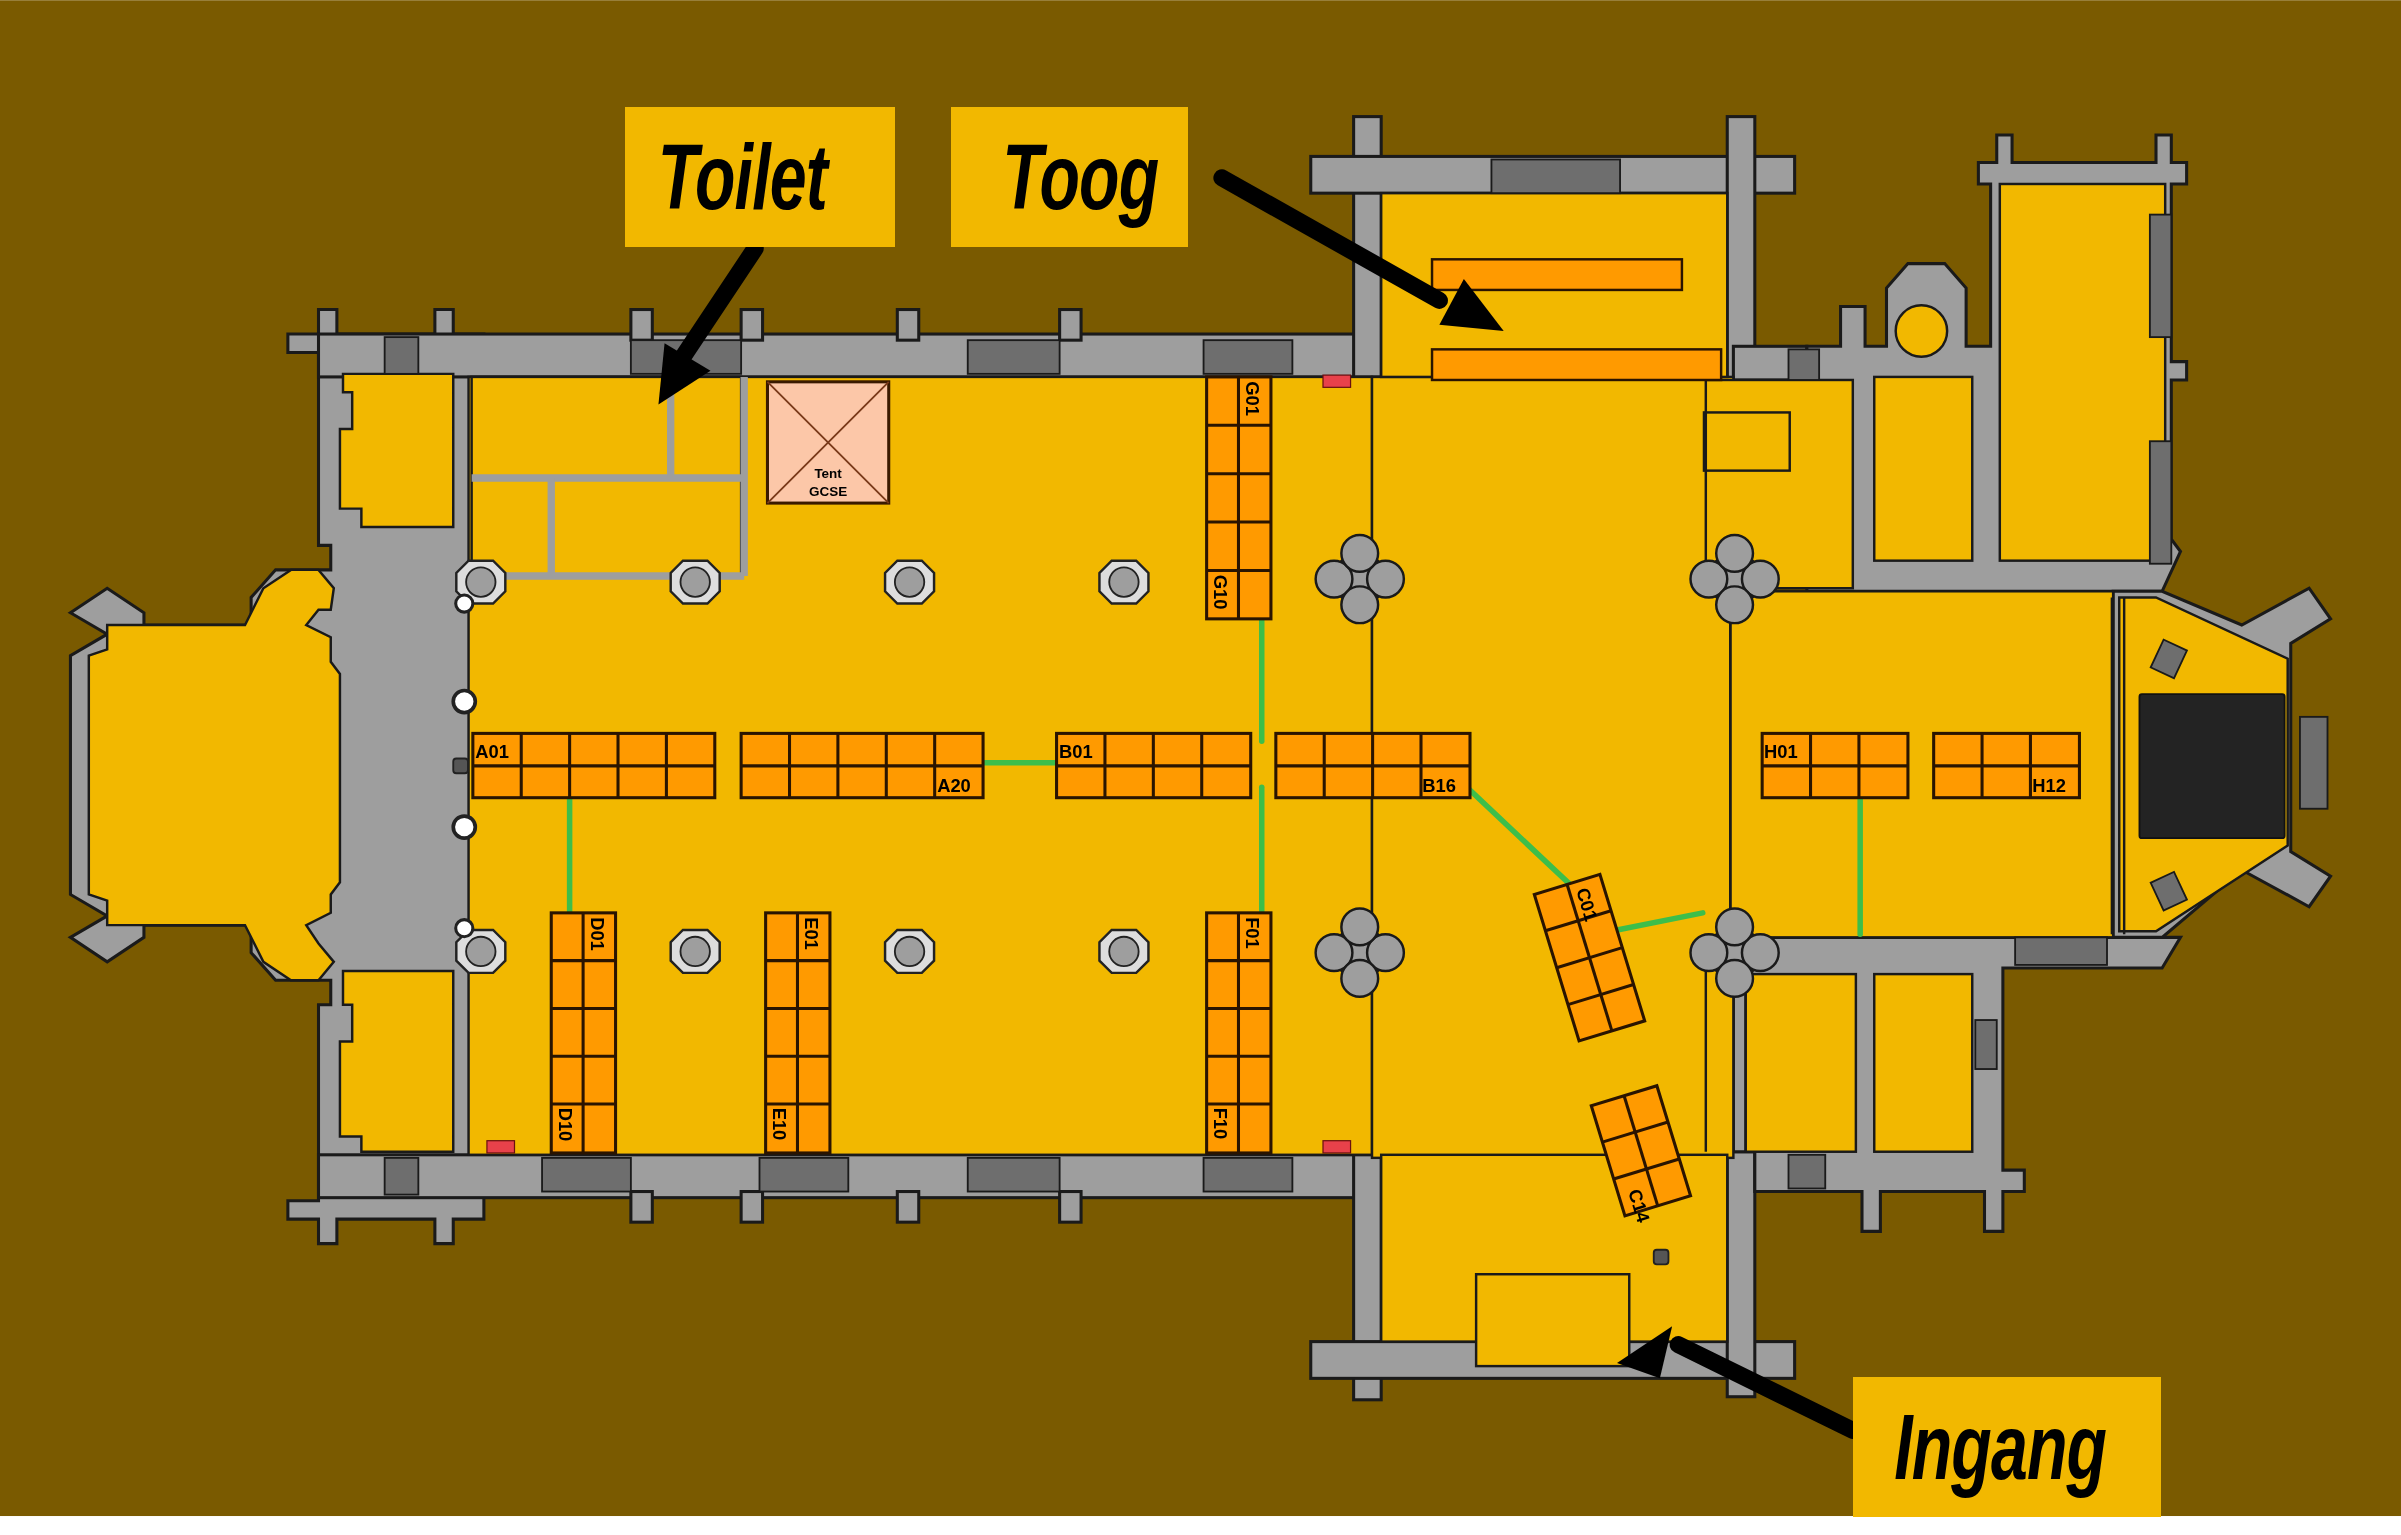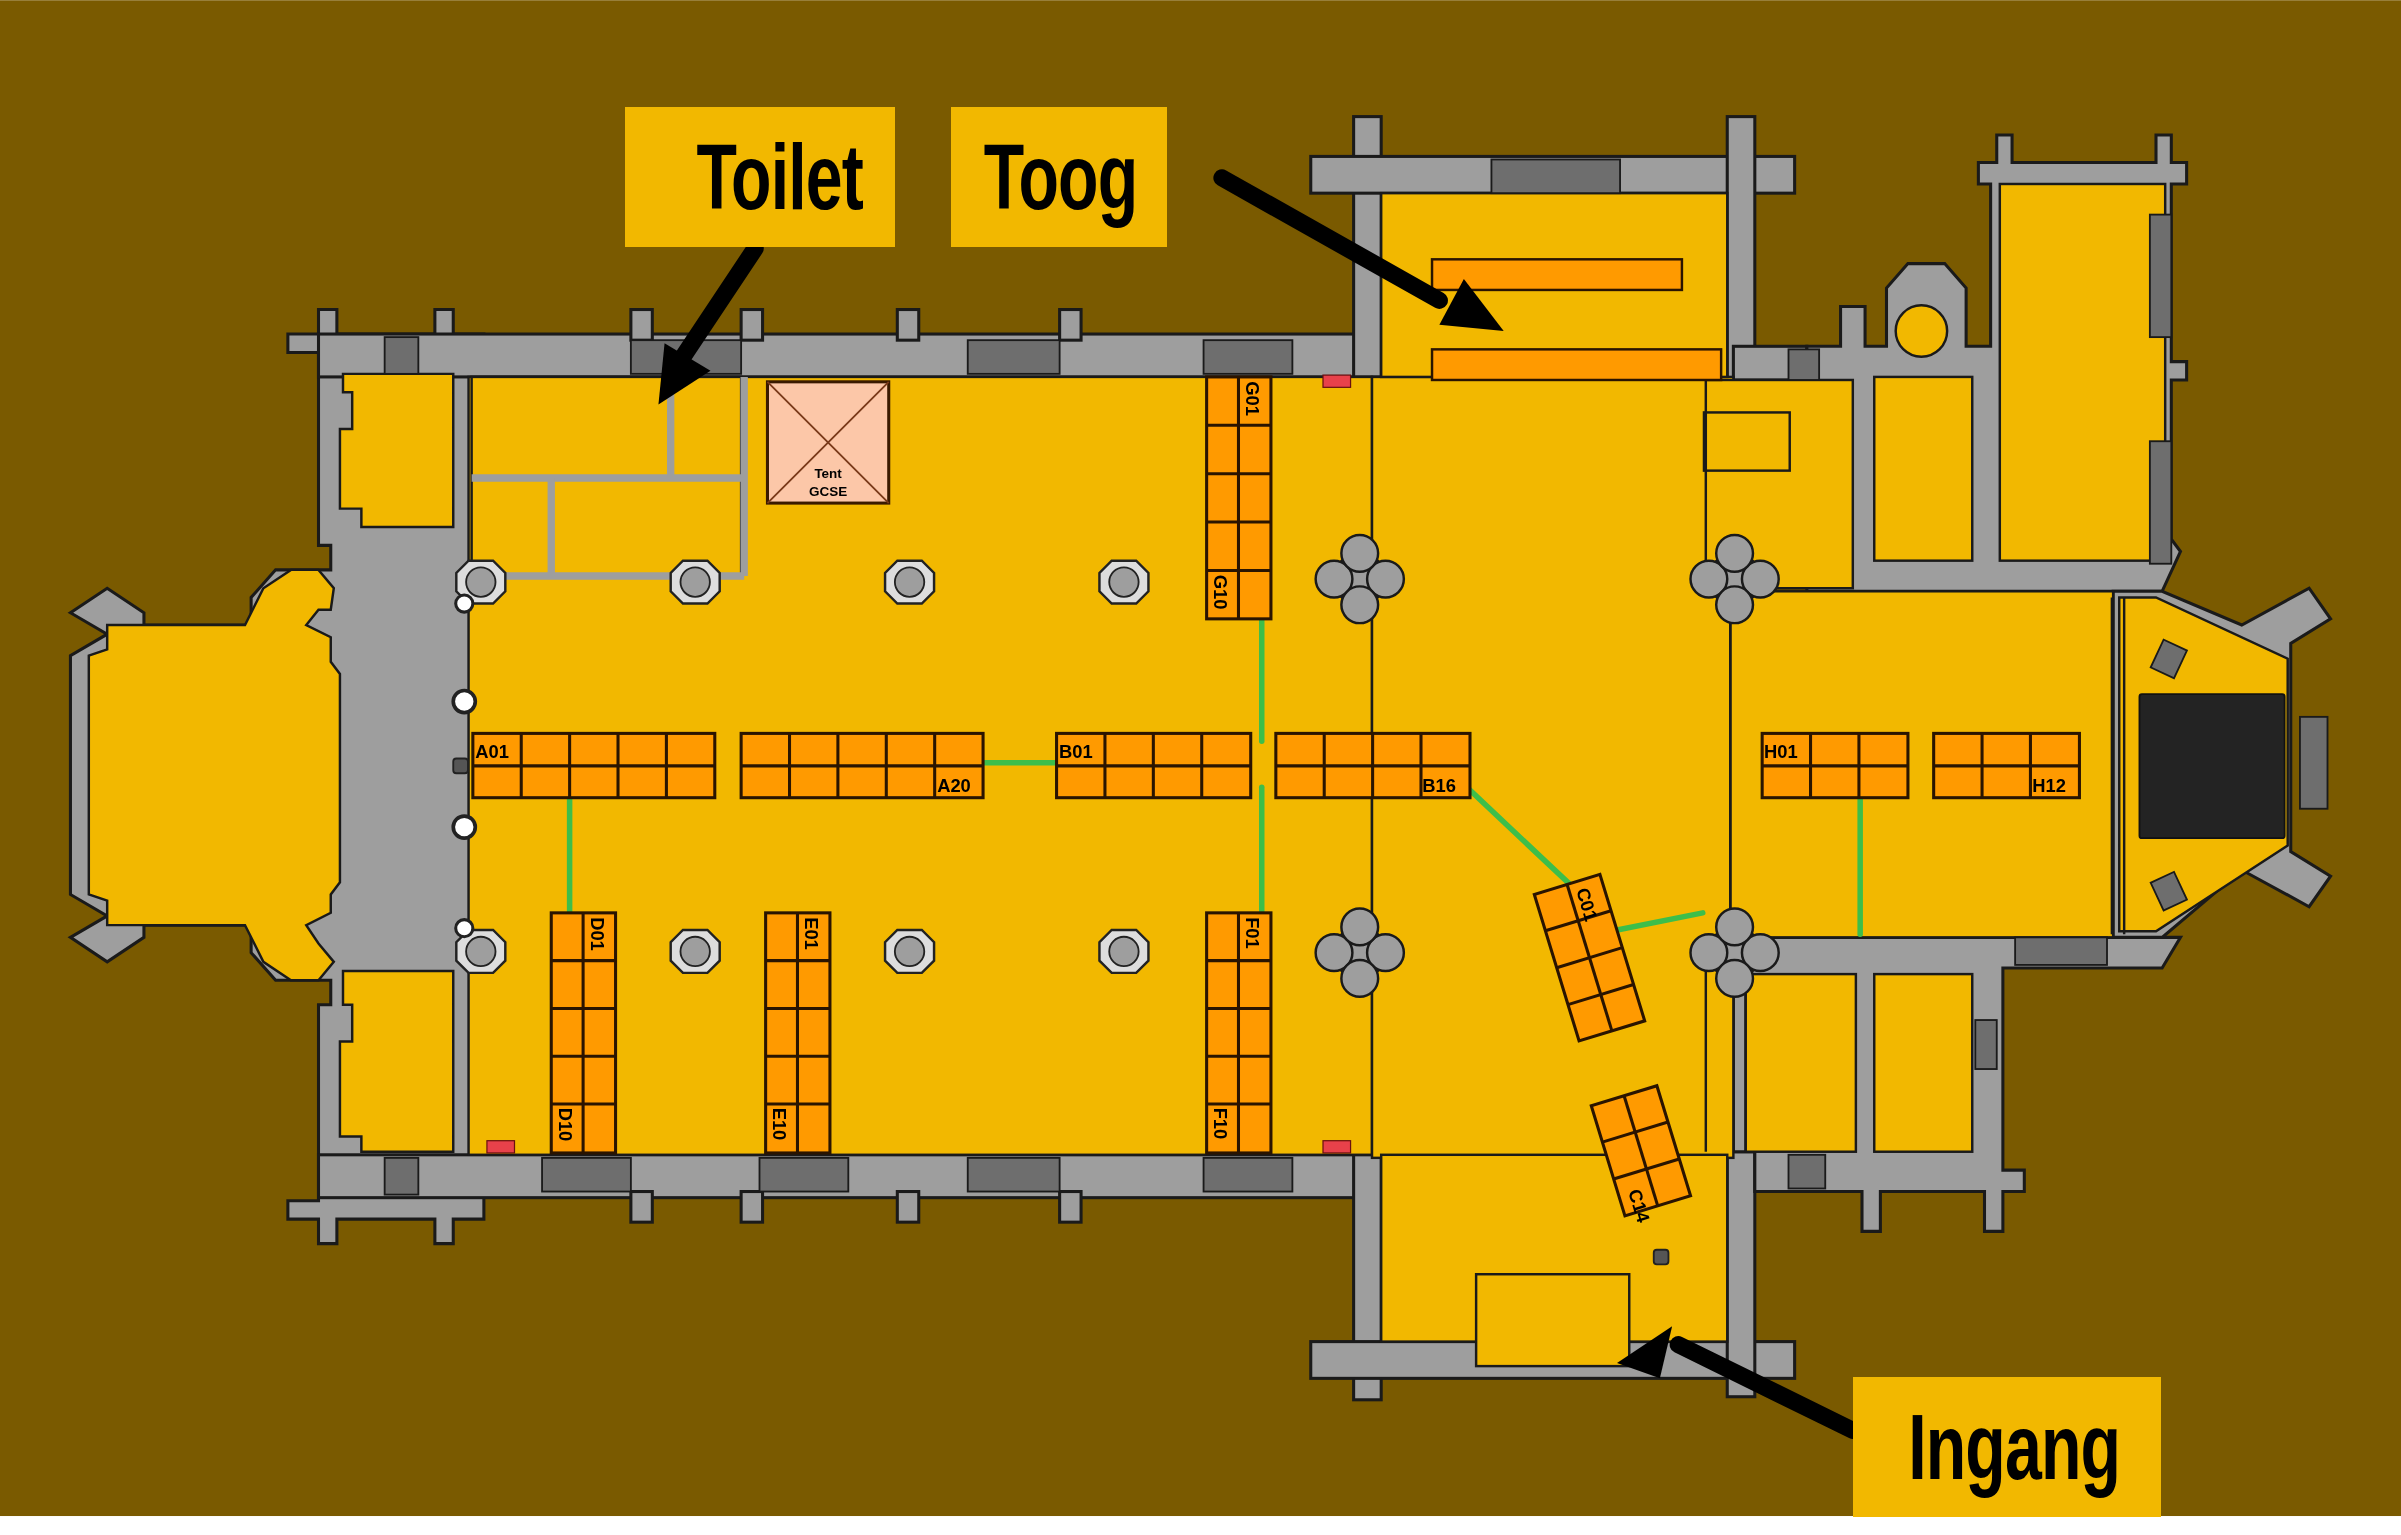--- a/index.html
+++ b/index.html
@@ -1,18 +1,18 @@
 <!DOCTYPE html>
 <html style="font-size:9.8px"><head>
 <meta charset="utf-8">
 <style>
   html, body { margin:0; padding:0; background:#ffffff; }
   body { width:2401px; height:1536px; overflow:hidden; position:relative; font-family:"Liberation Sans", sans-serif; }
   #map { position:absolute; left:0; top:0; width:2401px; height:1536px; }
-  .label-box { position:absolute; background:#F2B800; display:flex; align-items:center; justify-content:flex-end; }
+  .label-box { position:absolute; background:#F2B800; display:flex; align-items:center; justify-content:flex-start;font-style:italic; }
   .label-text { font-family:"Liberation Sans", sans-serif; font-weight:bold; color:#000; transform:scaleX(0.72); letter-spacing:-1.2px; white-space:nowrap; }
   .booth-label { font-family:"Liberation Sans", sans-serif; font-weight:bold; font-size:30px; fill:#000; }
   .tent-label { font-family:"Liberation Sans", sans-serif; font-weight:bold; font-size:22px; fill:#000; }
 </style>
 </head>
 <body>
 
 <svg id="map" viewBox="0 0 3920 2507" xmlns="http://www.w3.org/2000/svg">
 
   <rect x="0" y="0" width="3920" height="2475" fill="#7A5A00"></rect>
@@ -361,19 +361,19 @@
     <g>
       <line x1="3025" y1="2335" x2="2740" y2="2195"></line>
       <polygon points="2640,2225 2710,2250 2730,2165" stroke="none"></polygon>
     </g>
   </g>
 </svg>
 
 <div class="label-box" style="left:625px; top:107px; width:270px; height:140px;">
   <span class="label-text" style="font-size:92px;">Toilet</span>
 </div>
-<div class="label-box" style="left:951px; top:107px; width:216px; height:140px;">
+<div class="label-box" style="left:951px; top:107px; width:216px; height:140px;padding-left:21px;">
   <span class="label-text" style="font-size:92px;">Toog</span>
 </div>
 <div class="label-box" style="left:1853px; top:1360px; width:308px; height:140px;margin-top:17px;">
   <span class="label-text" style="font-size:92px;">Ingang</span>
 </div>
 
 
 </body></html>

